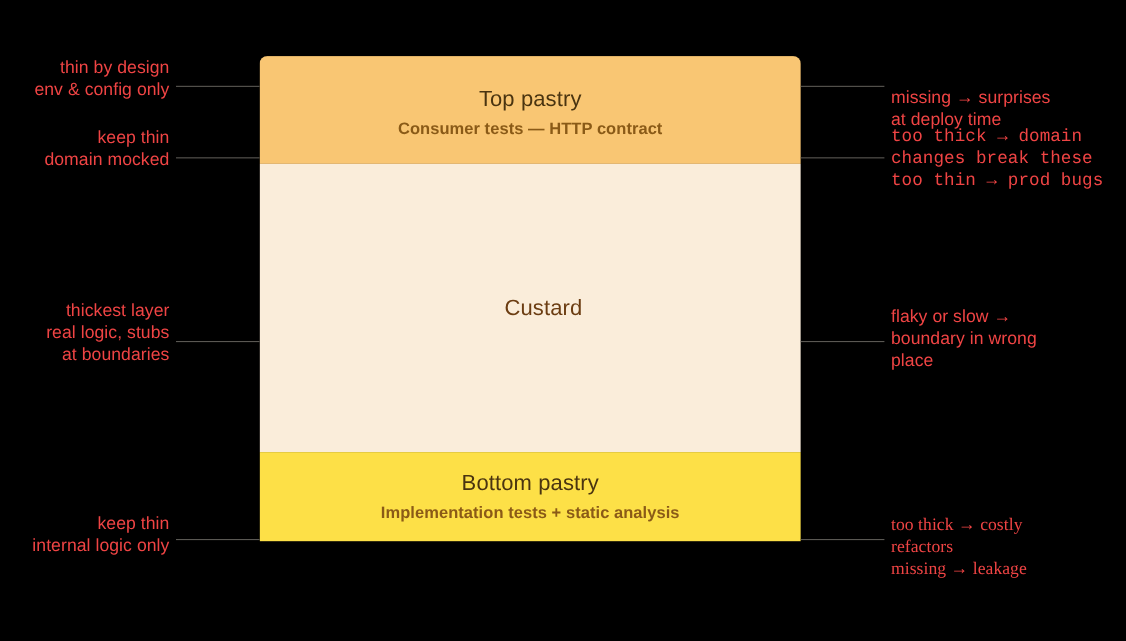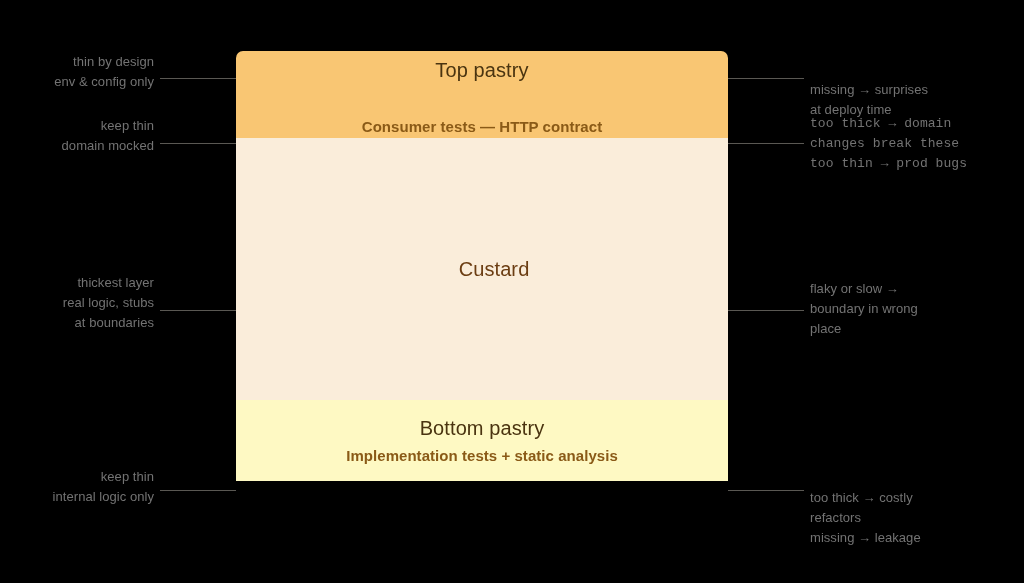--- a/index.html
+++ b/index.html
@@ -60,50 +60,49 @@
 
   
   #layer-icing {
     height: 50px;
     background: #e7f0e1;
   }
   #layer-icing .layer-title { color: #3d6b1c; }
 
   
   #layer-top-pastry {
-    height: 87px;
+    height: 98px;
     background: #f9c673;
     padding-top: 6px;
-    justify-content: space-between;
   }
   #layer-top-pastry .layer-title { color: #4a3410; }
   #layer-top-pastry .layer-sub   { color: #8a5a17; }
 
   
   #layer-custard {
     height: 262px;
     background: #faedda;
     padding-left: 24px;
   }
   #layer-custard .layer-title { color: #6b3d12; }
   #layer-custard .layer-sub   { color: #9a5d18; }
 
   
   #layer-bottom-pastry {
     height: 81px;
-    background: #fef9c3;
+    background: #fde047;
   }
   #layer-bottom-pastry .layer-title { color: #4a3410; }
   #layer-bottom-pastry .layer-sub   { color: #8a5a17; }
 
   
   .annot {
     position: absolute;
-    color: #737373;
-    font-size: 13px;
+    color: #ef4444;
+    font-size: 16px;
     line-height: 20px;
     white-space: pre-line;
     letter-spacing: 0.05px;
   }
   .annot-left {
     text-align: right;
     right: 870px;  
   }
   .annot-right {
     text-align: left;
@@ -119,21 +118,21 @@
 
   
   #annot-icing-left        { top: 52px; }
   #annot-top-pastry-left   { top: 116px; }
   #annot-custard-left      { top: 273px; }
   #annot-bottom-pastry-left{ top: 467px; }
 
   #annot-icing-right        { top: 52px; margin-top: 28px; }
   #annot-top-pastry-right   { top: 114px; font-family: Liberation Mono, monospace; }
   #annot-custard-right      { top: 279px; }
-  #annot-bottom-pastry-right{ top: 488px; }
+  #annot-bottom-pastry-right{ top: 468px; font-family: Liberation Serif, serif; }
 
   
   #leader-icing-left         { left: 160px; width: 76px; top: 78px; }
   #leader-top-pastry-left    { left: 160px; width: 76px; top: 143px; }
   #leader-custard-left       { left: 160px; width: 76px; top: 310px; }
   #leader-bottom-pastry-left { left: 160px; width: 76px; top: 490px; }
 
   
   #leader-icing-right         { left: 728px; width: 76px; top: 78px; }
   #leader-top-pastry-right    { left: 728px; width: 76px; top: 143px; }

